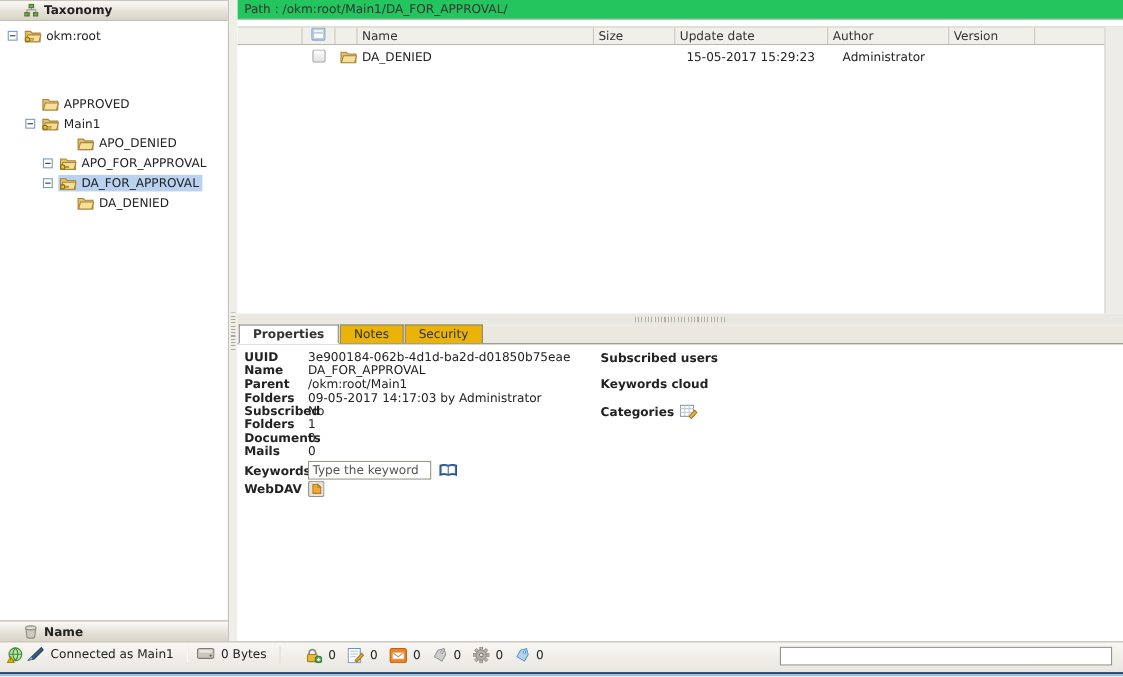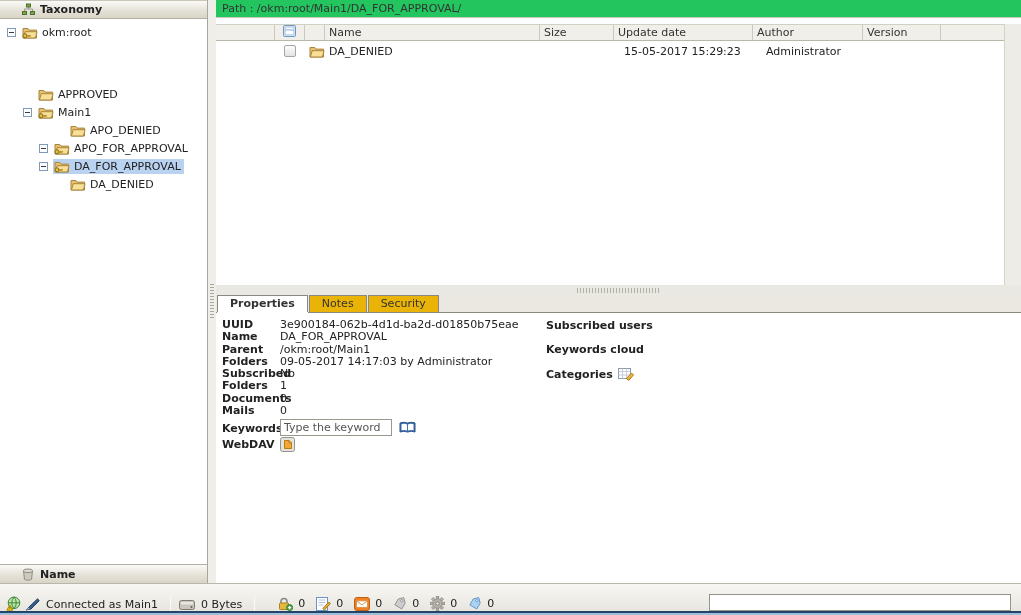--- a/index.html
+++ b/index.html
@@ -86,21 +86,21 @@
   .link-row { display:flex; align-items:center; height:16px; }
   .link-row.url { margin-top:12px; }
   .link-icon { display:inline-flex; }
   .props-right { position:absolute; left:330px; top:5px; }
   .side-head { font-weight:bold; margin-bottom:11px; white-space:nowrap; display:flex; align-items:center; }
   .side-head .hicon { margin-left:5px; display:inline-flex; }
 
   
   .statusbar { position:absolute; left:0; right:0; top:583px; height:28px;
     background:linear-gradient(#f8f7f3,#e8e6df); border-top:1px solid #b9b6ab;
-    display:flex; align-items:flex-end; padding:4px 10px 0 6px; }
+    display:flex; align-items:flex-start; padding:4px 10px 0 6px; }
   .sb-icon { display:inline-flex; align-items:center; justify-content:center; margin-right:4px; }
   .sb-text { margin:0 4px 0 2px; color:#222; white-space:nowrap; }
   .sb-sep { width:1px; height:15px; background:#b2afa4; border-right:1px solid #fbfaf7;
     margin:0 8px; flex:none; }
   .counters { display:flex; align-items:center; margin-left:14px; }
   .counter { display:flex; align-items:center; margin-right:11px; }
   .cicon { display:inline-flex; margin-right:5px; }
   .cval { color:#222; }
   .sb-input { margin-left:auto; width:302px; height:17px; border:1px solid #96948a;
     font-family:inherit; font-size:11px; padding:0 3px; background:#fff; }

